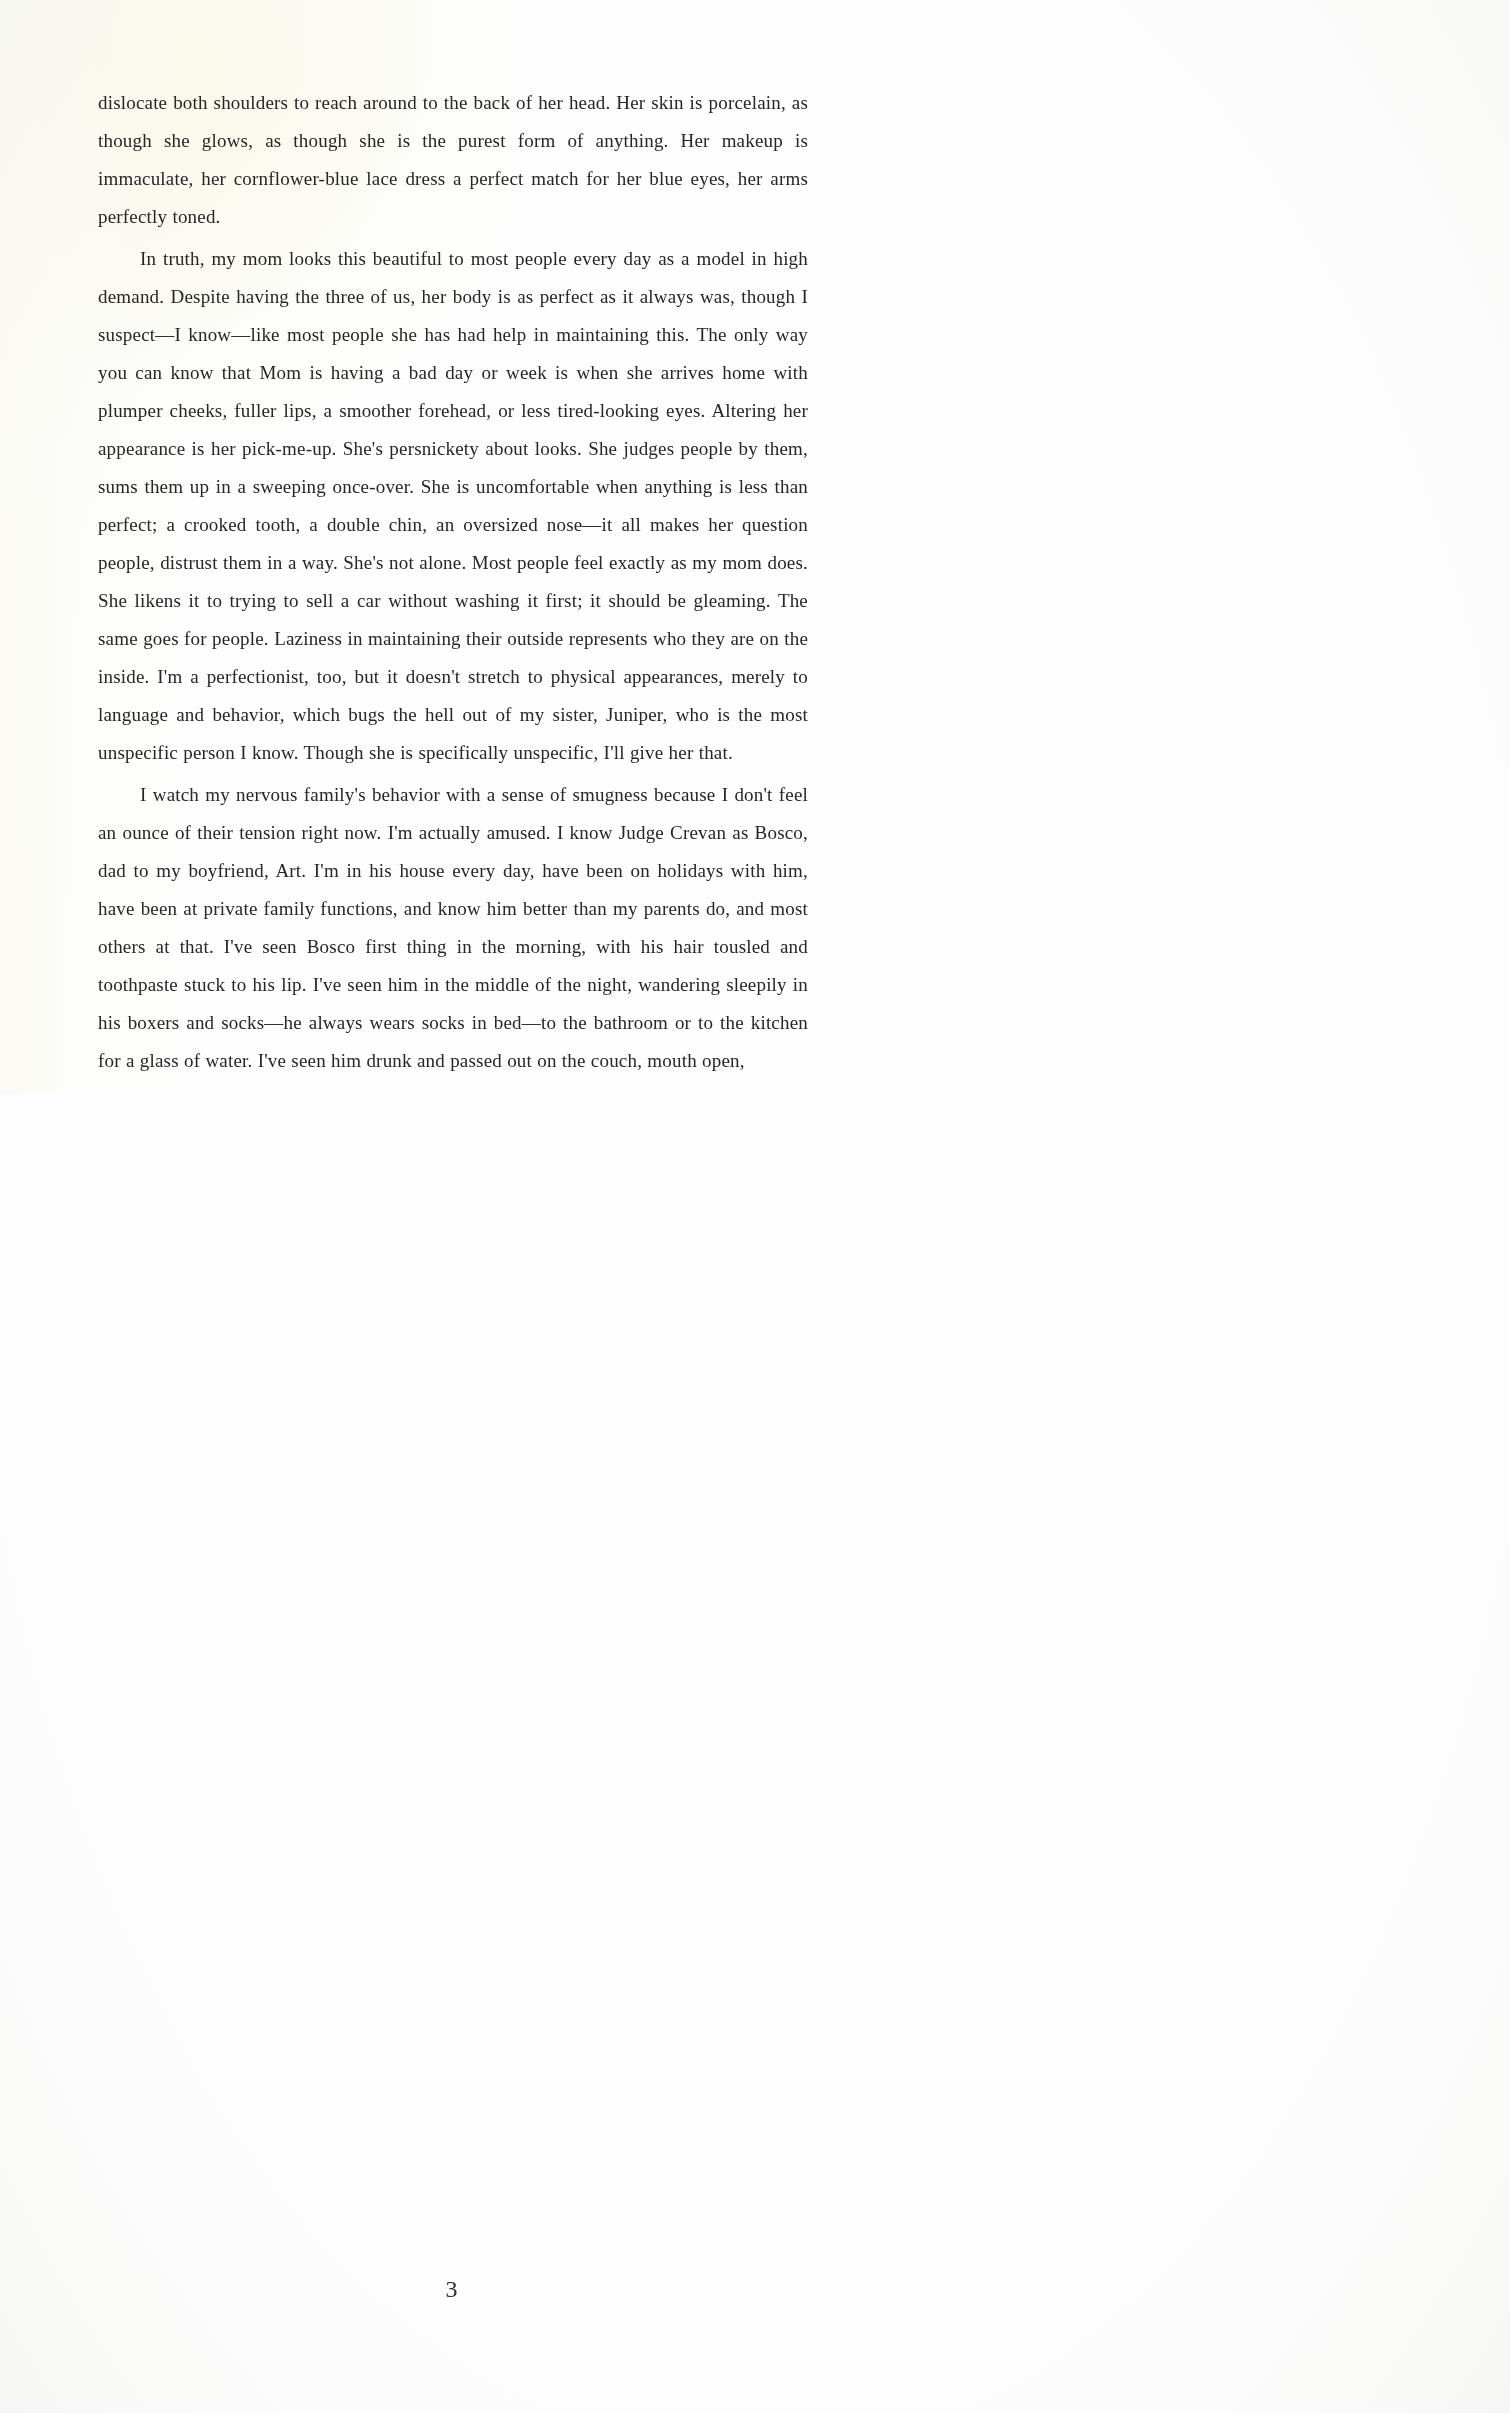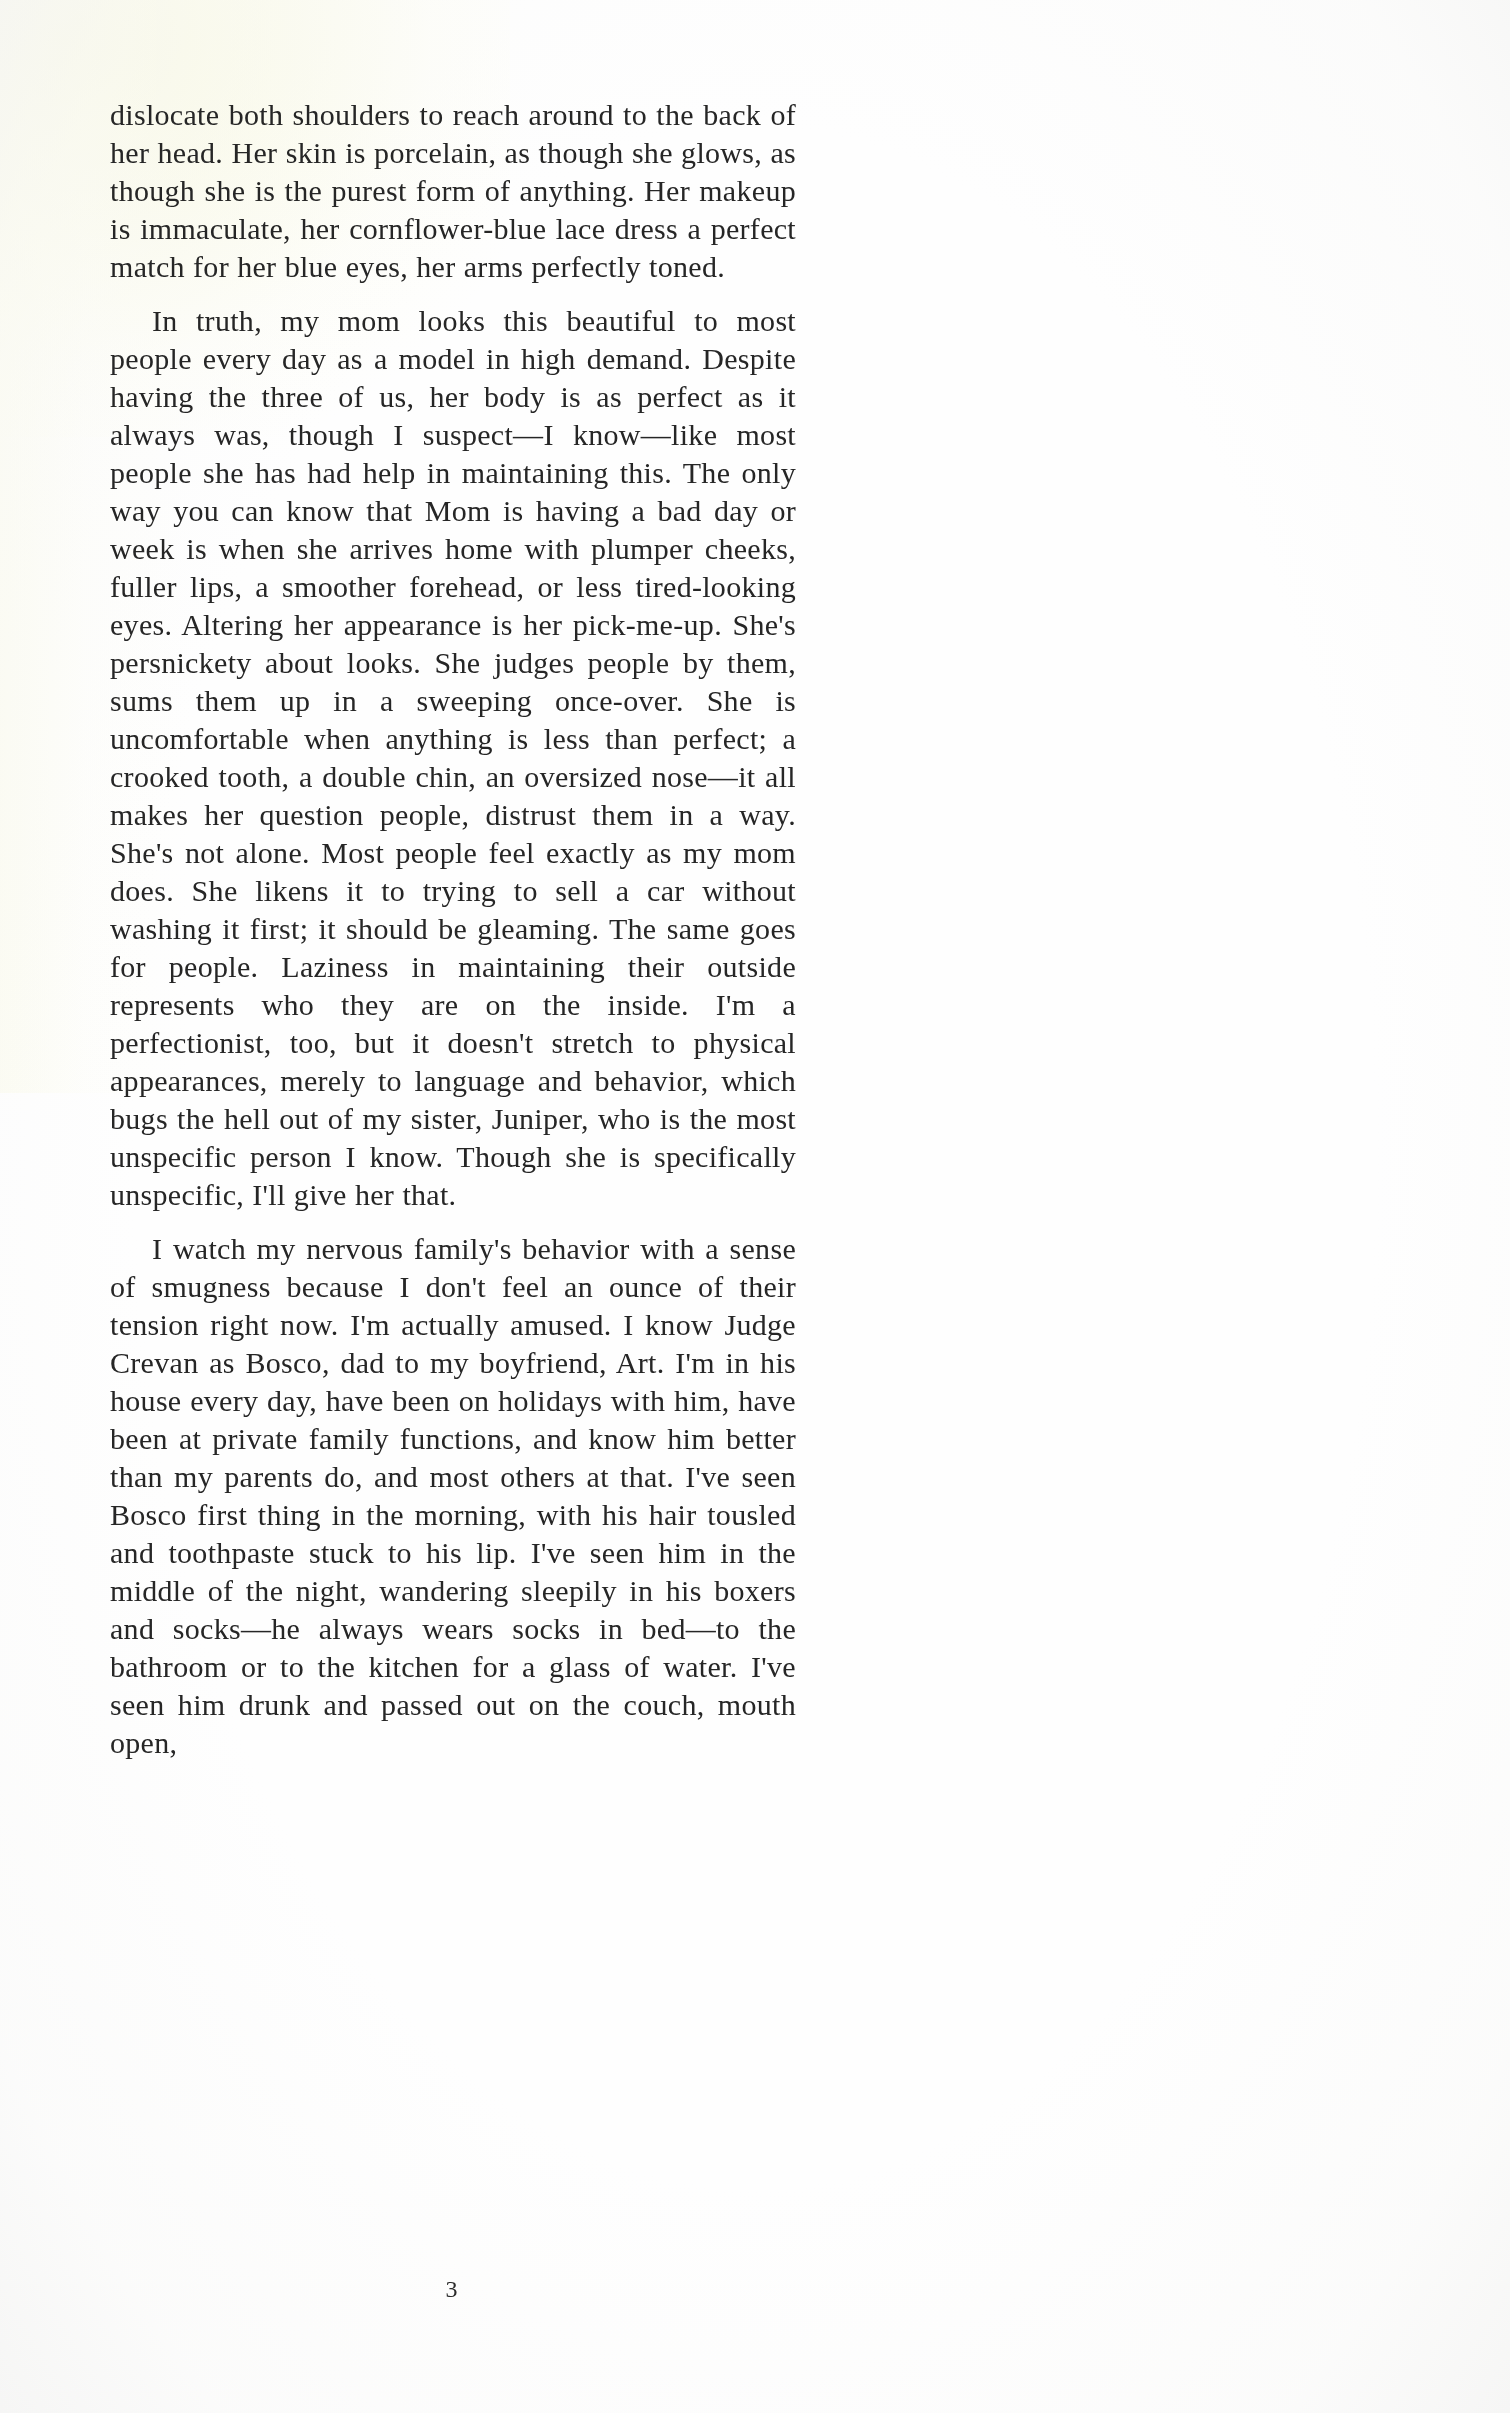--- a/index.html
+++ b/index.html
@@ -61,24 +61,24 @@
 
   
   #text-column {
     position: absolute;
     left: 94px;
     top: 80px;
     width: 718px;
   }
 
   .body-paragraph {
-    margin: 16px;
+    margin: 4px;
     text-align: justify;
     text-justify: inter-word;
-    font-size: 30px;
+    font-size: 19px;
     line-height: 38px;
     color: #262626;
     letter-spacing: 0.01em;
     word-spacing: 0.015em;
     -webkit-font-smoothing: antialiased;
   }
   .body-paragraph.indented {
     text-indent: 42px;
   }
   .body-paragraph.first {

